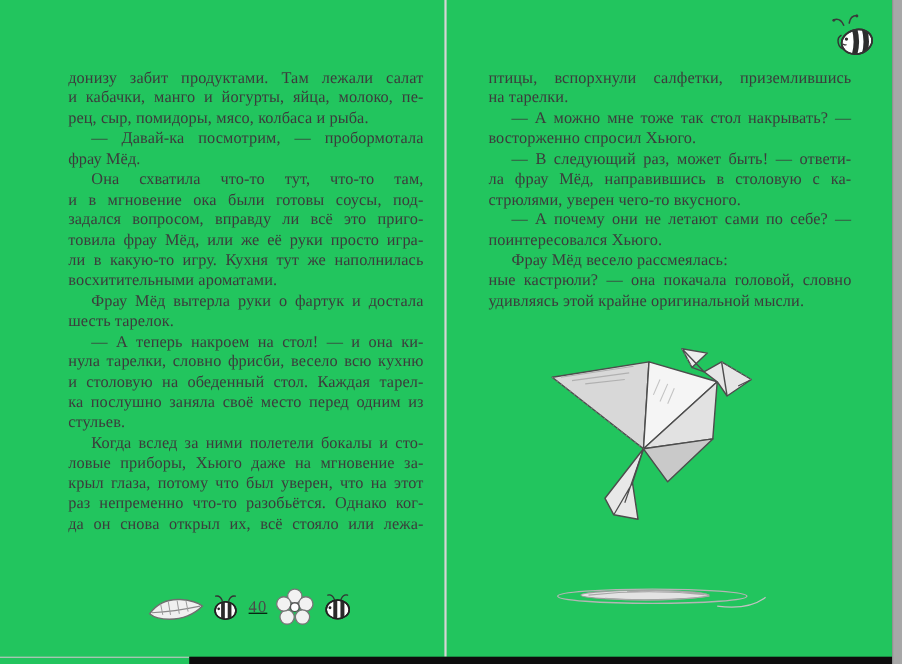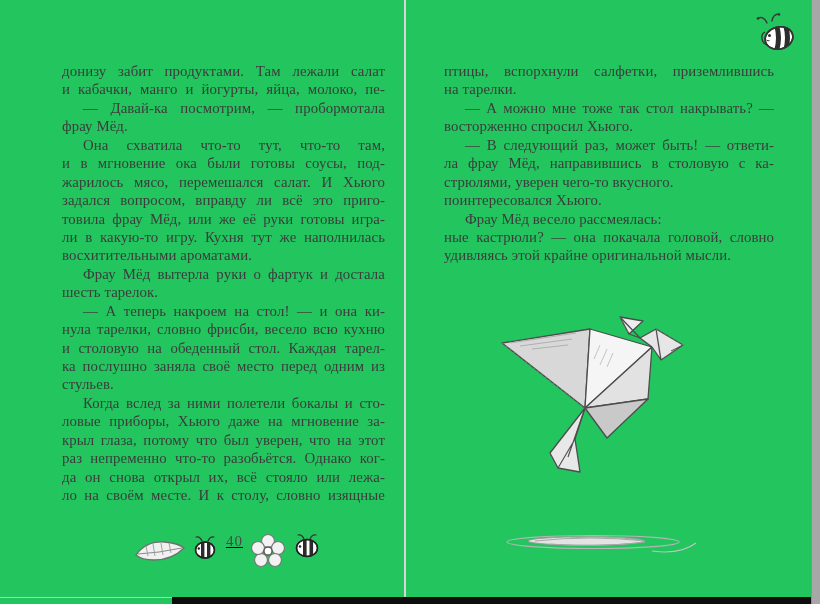--- a/index.html
+++ b/index.html
@@ -44,90 +44,90 @@
     background: var(--progress-color, #0d0d0d);
   }
   .bottom-hairline {
     position: absolute; left: 0; top: 597px;
     width: 172px; height: 1px;
     background: #c6c6c6;
   }
   .bee-top { position: absolute; left: 752px; top: 11px; width: 46px; height: 46px; }
   .footer-left {
     position: absolute; left: 134px; top: 533px;
-    height: 38px; display: flex; align-items: flex-start; gap: 6px; text-decoration: underline;
+    height: 38px; display: flex; align-items: center; gap: 6px; text-decoration: underline;
   }
   .page-number {
     font-size: 15px; color: #4a4a4a;
     letter-spacing: 1px;
     font-family: "Liberation Serif", "DejaVu Serif", serif;
     padding: 0 2px;
   }
   .bird-illustration { position: absolute; left: 480px; top: 305px; width: 300px; height: 250px; }
   svg { display:block; }
 </style>
 </head>
 <body>
 
 <div class="screen">
 
   <div class="page page-left" id="left-text">
       <div class="para">
         <div class="line">донизу забит продуктами. Там лежали салат</div>
         <div class="line">и кабачки, манго и йогурты, яйца, молоко, пе-</div>
+        <div class="line para-end">рец, сыр, помидоры, мясо, колбаса и рыба.</div>
       </div>
       <div class="para">
         <div class="line first-indent">— Давай-ка посмотрим, — пробормотала</div>
         <div class="line para-end">фрау Мёд.</div>
       </div>
       <div class="para">
         <div class="line first-indent">Она схватила что-то тут, что-то там,</div>
         <div class="line">и в мгновение ока были готовы соусы, под-</div>
-        <div class="line">жарилось мясо, перемешался салат. И Хьюго</div>
         <div class="line">задался вопросом, вправду ли всё это приго-</div>
-        <div class="line">товила фрау Мёд, или же её руки готовы игра-</div>
+        <div class="line">товила фрау Мёд, или же её руки просто игра-</div>
         <div class="line">ли в какую-то игру. Кухня тут же наполнилась</div>
         <div class="line para-end">восхитительными ароматами.</div>
       </div>
       <div class="para">
         <div class="line first-indent">Фрау Мёд вытерла руки о фартук и достала</div>
         <div class="line para-end">шесть тарелок.</div>
       </div>
       <div class="para">
         <div class="line first-indent">— А теперь накроем на стол! — и она ки-</div>
         <div class="line">нула тарелки, словно фрисби, весело всю кухню</div>
         <div class="line">и столовую на обеденный стол. Каждая тарел-</div>
         <div class="line">ка послушно заняла своё место перед одним из</div>
         <div class="line para-end">стульев.</div>
       </div>
       <div class="para">
         <div class="line first-indent">Когда вслед за ними полетели бокалы и сто-</div>
         <div class="line">ловые приборы, Хьюго даже на мгновение за-</div>
         <div class="line">крыл глаза, потому что был уверен, что на этот</div>
         <div class="line">раз непременно что-то разобьётся. Однако ког-</div>
         <div class="line">да он снова открыл их, всё стояло или лежа-</div>
-        <div class="line">ло на своём месте. И к столу, словно изящные</div>
       </div>
     </div>
 
   <div class="page page-right" id="right-text">
       <div class="para">
         <div class="line">птицы, вспорхнули салфетки, приземлившись</div>
         <div class="line para-end">на тарелки.</div>
       </div>
       <div class="para">
         <div class="line first-indent">— А можно мне тоже так стол накрывать? —</div>
         <div class="line para-end">восторженно спросил Хьюго.</div>
       </div>
       <div class="para">
         <div class="line first-indent">— В следующий раз, может быть! — ответи-</div>
         <div class="line">ла фрау Мёд, направившись в столовую с ка-</div>
         <div class="line para-end">стрюлями, уверен чего-то вкусного.</div>
       </div>
       <div class="para">
+        <div class="line first-indent">— А почему они не летают сами по себе? —</div>
         <div class="line para-end">поинтересовался Хьюго.</div>
       </div>
       <div class="para">
         <div class="line first-indent para-end">Фрау Мёд весело рассмеялась:</div>
       </div>
       <div class="para">
         <div class="line">ные кастрюли? — она покачала головой, словно</div>
         <div class="line para-end">удивляясь этой крайне оригинальной мысли.</div>
       </div>
     </div>

